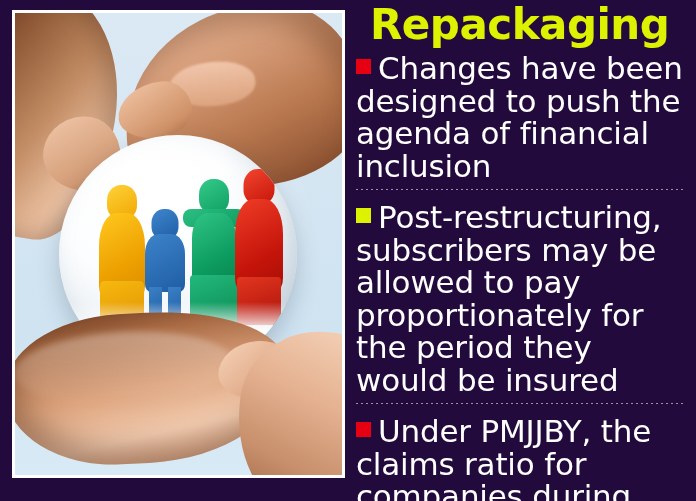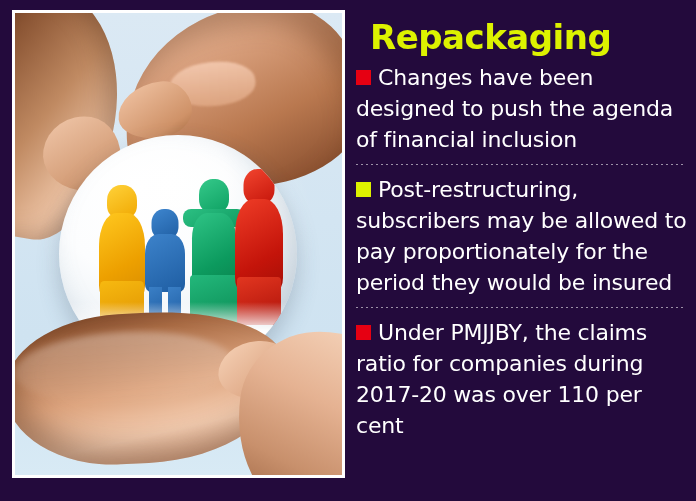--- a/index.html
+++ b/index.html
@@ -175,30 +175,30 @@
   .content {
     position:absolute;
     left:352px; top:0;
     width:344px; height:501px;
     padding:4px 4px 0 0;
   }
   .headline {
     color:#ddf200;
     font-family:"DejaVu Sans", sans-serif;
     font-weight:bold;
-    font-size:34px;
+    font-size:42px;
     line-height:38px;
     letter-spacing:-0.5px;
     padding-left:18px;
-    margin-top:14px;
+    margin-top:2px;
   }
   .bullets { margin-top:6px; }
   .bullet {
     color:#ffffff;
-    font-size:22px;
+    font-size:31px;
     line-height:30px;
     letter-spacing:-0.2px;
     padding:0 2px 0 4px;
   }
   .bullet .marker {
     display:inline-block;
     width:15px; height:15px;
     margin-right:7px;
     position:relative;
     top:-1px;

